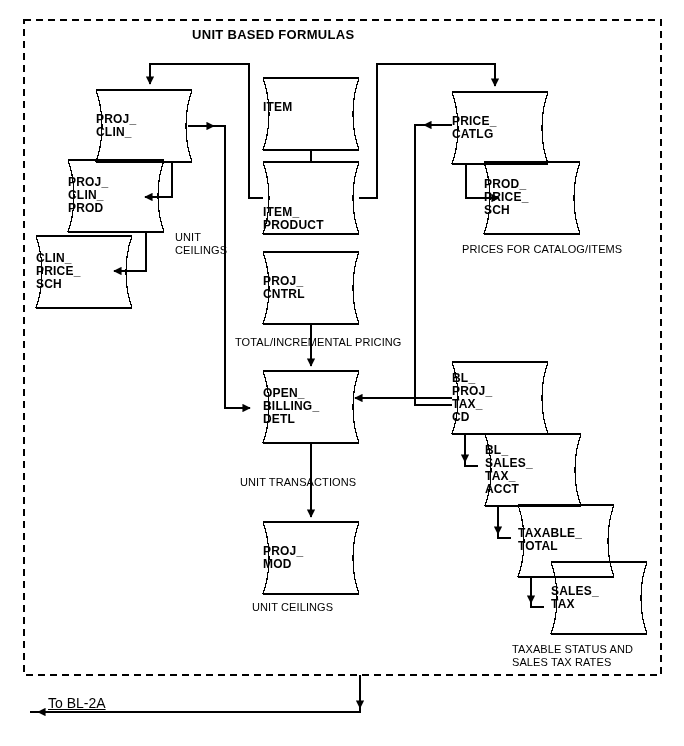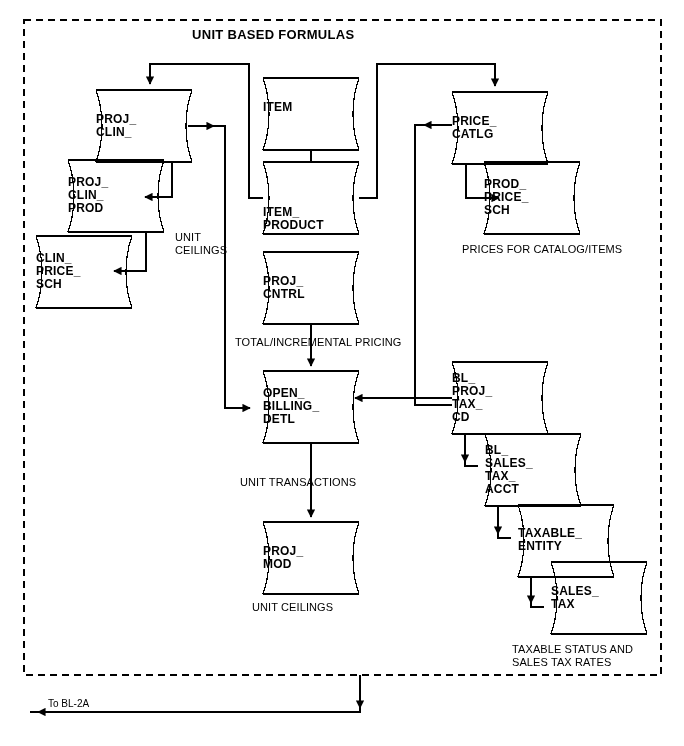--- a/index.html
+++ b/index.html
@@ -9,21 +9,21 @@
     color:#000;
     position:relative;
     overflow:hidden;
   }
   #stage{position:absolute;left:0;top:0;width:684px;height:746px;}
   #stage svg{position:absolute;left:0;top:0;}
   .lbl{position:absolute;text-align:left;line-height:13px;white-space:pre;}
   .ent{font-size:12px;font-weight:bold;letter-spacing:.2px;}
   .cap{font-size:11px;letter-spacing:.1px;}
   .title{font-size:13px;font-weight:bold;letter-spacing:.3px;}
-  .small{font-size:10px;}
+  .small{font-size:14px;text-decoration:underline;}
 </style>
 </head>
 <body>
 
 <div id="stage">
 
   <svg width="684" height="746">
     <defs>
       <marker id="ah" viewBox="0 0 10 10" refX="9" refY="5" markerWidth="7" markerHeight="7" orient="auto-start-reverse">
         <path d="M0,0 L10,5 L0,10 z" fill="#000"></path>
@@ -184,21 +184,21 @@
 SCH</div>
   <div class="lbl ent" style="left:452px;top:372px;width:96px;">BL_
 PROJ_
 TAX_
 CD</div>
   <div class="lbl ent" style="left:485px;top:444px;width:96px;">BL_
 SALES_
 TAX_
 ACCT</div>
   <div class="lbl ent" style="left:518px;top:527px;width:96px;">TAXABLE_
-ENTITY</div>
+TOTAL</div>
   <div class="lbl ent" style="left:551px;top:585px;width:96px;">SALES_
 TAX</div>
 
   <div class="lbl cap" style="left:175px;top:231px;width:80px;">UNIT
 CEILINGS</div>
   <div class="lbl cap" style="left:235px;top:328px;width:175px;margin-top:8px;">TOTAL/INCREMENTAL PRICING</div>
   <div class="lbl cap" style="left:240px;top:476px;width:145px;">UNIT TRANSACTIONS</div>
   <div class="lbl cap" style="left:252px;top:601px;width:120px;">UNIT CEILINGS</div>
   <div class="lbl cap" style="left:462px;top:243px;width:172px;">PRICES FOR CATALOG/ITEMS</div>
   <div class="lbl cap" style="left:512px;top:643px;width:150px;">TAXABLE STATUS AND

